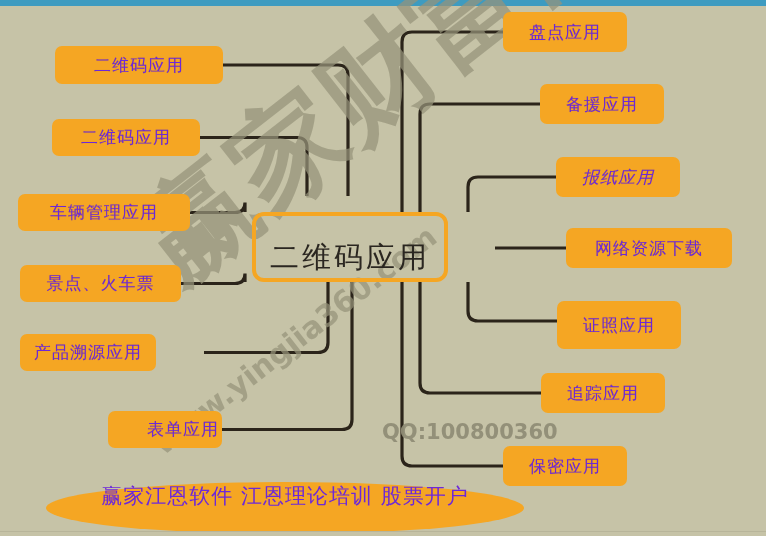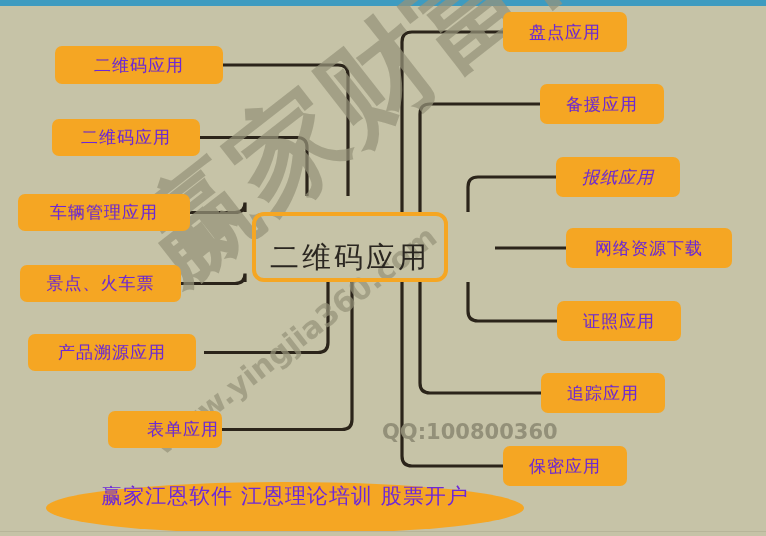--- a/index.html
+++ b/index.html
@@ -127,40 +127,40 @@
     </div>
   <div class="node" style="left: 52px; top: 119px; width: 148px; height: 37px;">
       <span>二维码应用</span>
     </div>
   <div class="node" style="left: 18px; top: 194px; width: 172px; height: 37px;">
       <span>车辆管理应用</span>
     </div>
   <div class="node" style="left: 20px; top: 265px; width: 161px; height: 37px;">
       <span>景点、火车票</span>
     </div>
-  <div class="node" style="left: 28px; top: 334px; width: 168px; height: 37px;">
+  <div class="node" style="left: 20px; top: 334px; width: 136px; height: 37px;">
       <span>产品溯源应用</span>
     </div>
   <div class="node" style="left: 108px; top: 411px; width: 114px; height: 37px; padding-left: 36px;">
       <span>表单应用</span>
     </div>
 
   <div class="node" style="left: 503px; top: 12px; width: 124px; height: 40px;">
       <span>盘点应用</span>
     </div>
   <div class="node" style="left: 540px; top: 84px; width: 124px; height: 40px;">
       <span>备援应用</span>
     </div>
   <div class="node" style="left: 556px; top: 157px; width: 124px; height: 40px; font-style: italic;">
       <span>报纸应用</span>
     </div>
   <div class="node" style="left: 566px; top: 228px; width: 166px; height: 40px;">
       <span>网络资源下载</span>
     </div>
-  <div class="node" style="left: 557px; top: 301px; width: 124px; height: 40px;">
+  <div class="node" style="left: 557px; top: 301px; width: 124px; height: 48px;">
       <span>证照应用</span>
     </div>
   <div class="node" style="left: 541px; top: 373px; width: 124px; height: 40px;">
       <span>追踪应用</span>
     </div>
   <div class="node" style="left: 503px; top: 446px; width: 124px; height: 40px;">
       <span>保密应用</span>
     </div>
 
   <div class="center-node" style="left: 252px; top: 212px; width: 196px; height: 70px; align-items: flex-end;">

